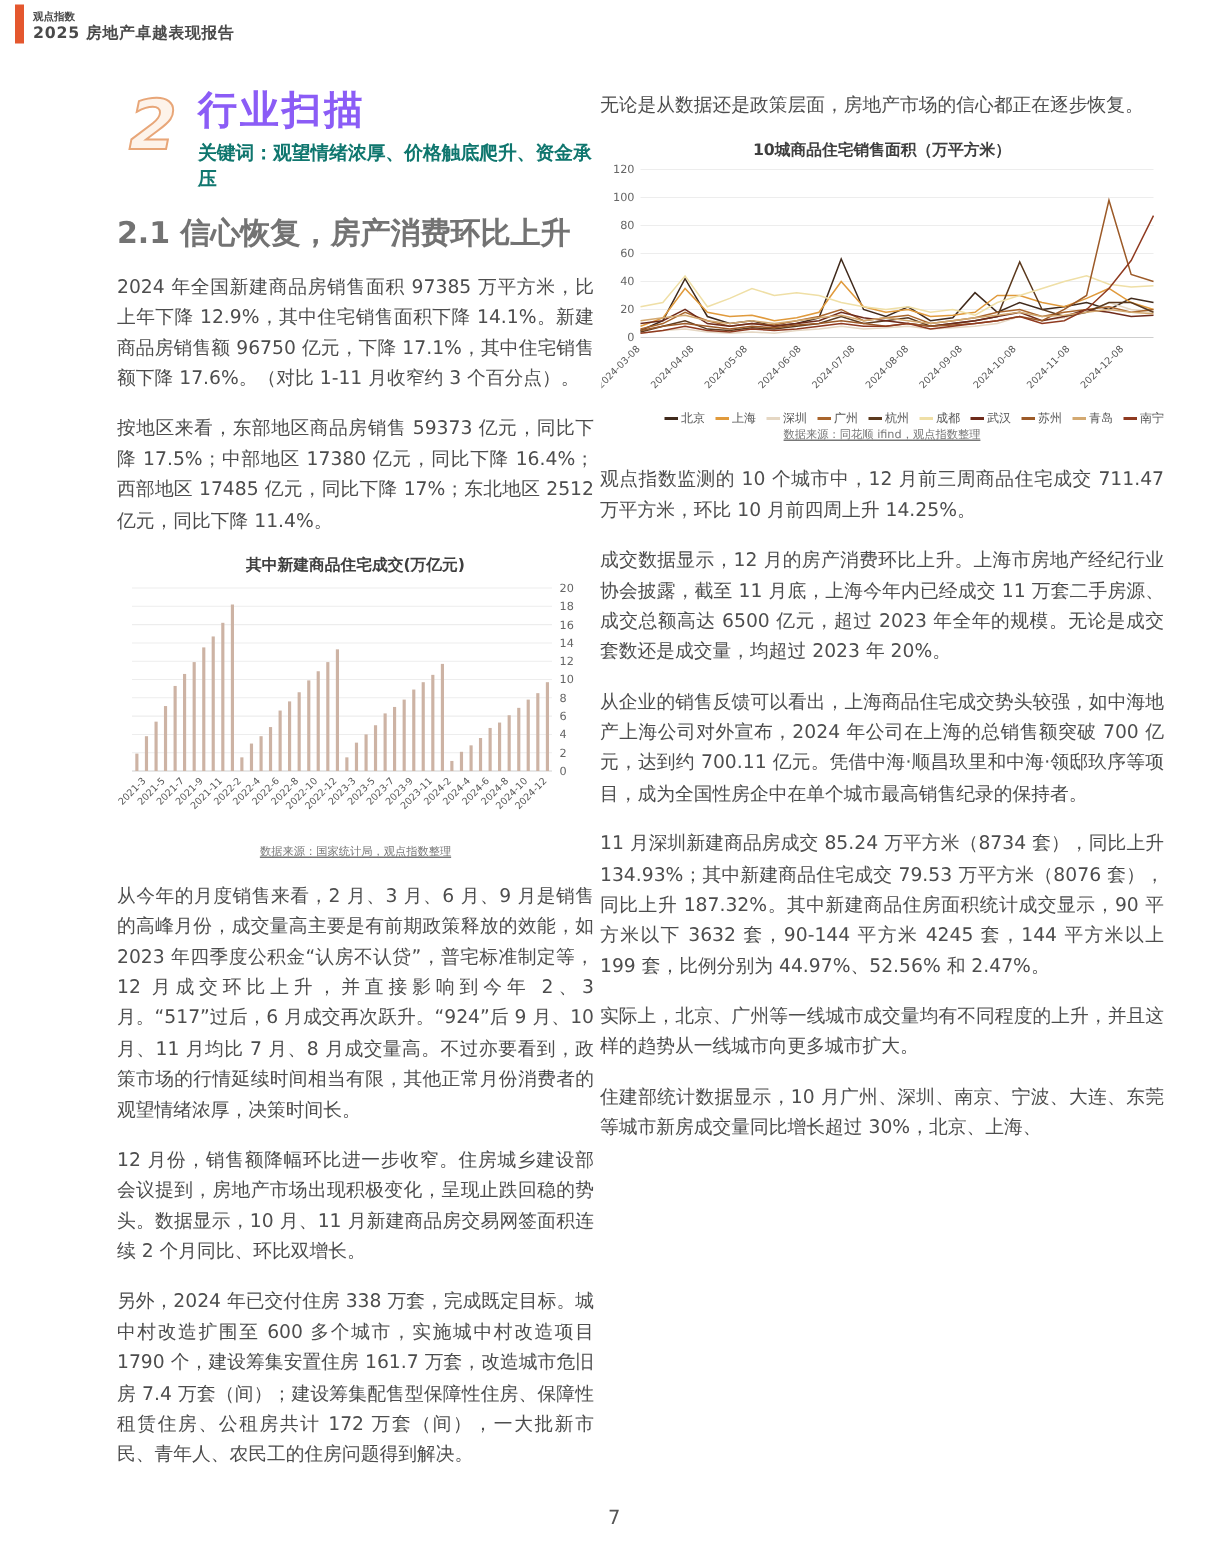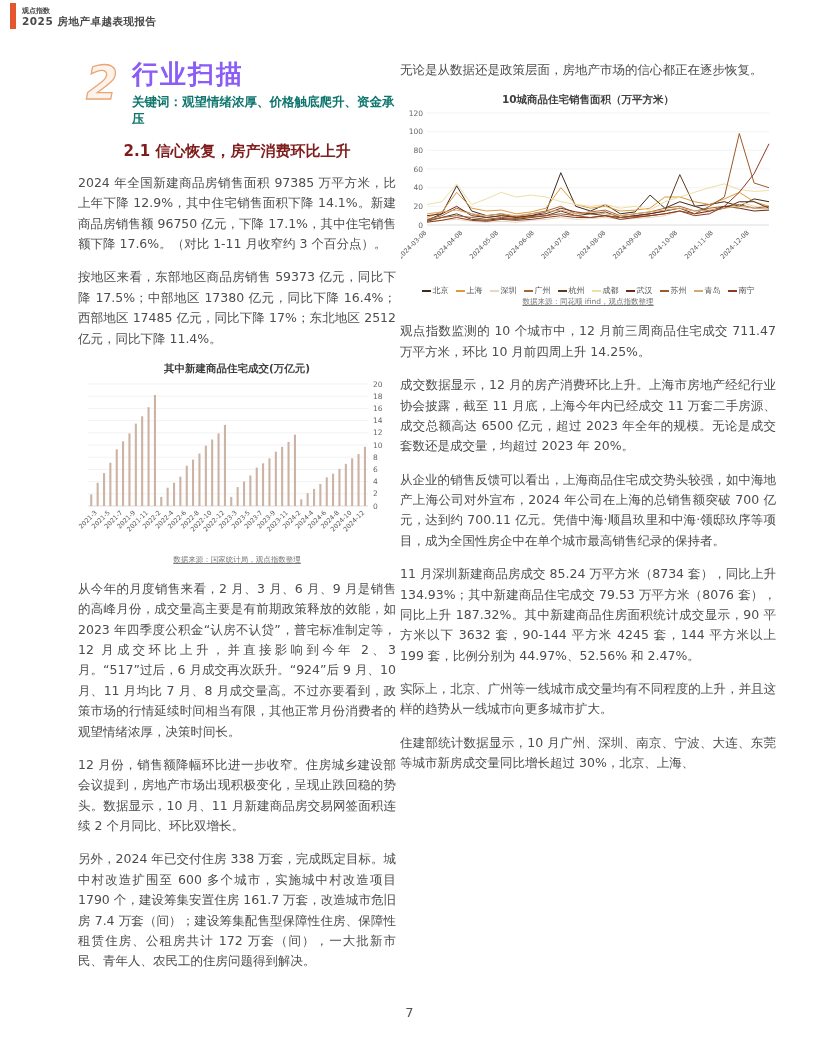--- a/index.html
+++ b/index.html
@@ -13,28 +13,28 @@
   
   .col{position:absolute;top:60px;}
   .col-left{left:78px;width:318px;}
   .col-right{left:400px;width:376px;}
   
   .sec-head{display:flex;align-items:flex-start;margin:0 0 14px 8px;}
   .sec-num{font-size:46px;line-height:1;font-style:italic;font-weight:bold;
            color:#fdf3ea;-webkit-text-stroke:1.3px #e8a678;margin-right:14px;}
   .sec-title{font-size:26px;font-weight:bold;color:#8b5cf6;letter-spacing:2px;line-height:1.15;}
   .sec-keywords{font-size:12.5px;font-weight:600;color:#0f766e;margin-top:4px;}
-  .subsec{font-size:15px;font-weight:bold;color:#7f1d1d;margin:2px 0 12px 0;text-align:center;}
+  .subsec{font-size:20px;font-weight:bold;color:#737373;margin:2px 0 12px 0;}
   
   .para{font-size:12.5px;line-height:1.63;text-align:justify;margin:0 0 13px 0;color:#4d4d4d;}
   
   .chart-block{margin:4px 0 14px 0;text-align:center;}
   .chart-title{font-size:10.5px;font-weight:bold;color:#3f3f3f;margin-bottom:2px;text-align:center;}
   .chart-source{font-size:7.5px;color:#777;margin-top:1px;text-decoration:underline;}
-  .legend{display:flex;justify-content:center;flex-wrap:nowrap;gap:7px;font-size:8px;color:#555;margin-top:14px;}
+  .legend{display:flex;justify-content:flex-end;flex-wrap:nowrap;gap:7px;font-size:8px;color:#555;margin-top:2px;}
   .legend span{display:flex;align-items:center;white-space:nowrap;}
   .legend i{display:inline-block;width:9px;height:2px;margin-right:2px;}
   .page-num{position:absolute;left:0;right:0;top:1005px;text-align:center;font-size:13px;color:#555;}
 </style>
 </head>
 <body>
 
 <div class="page">
 
   <div class="brand">

